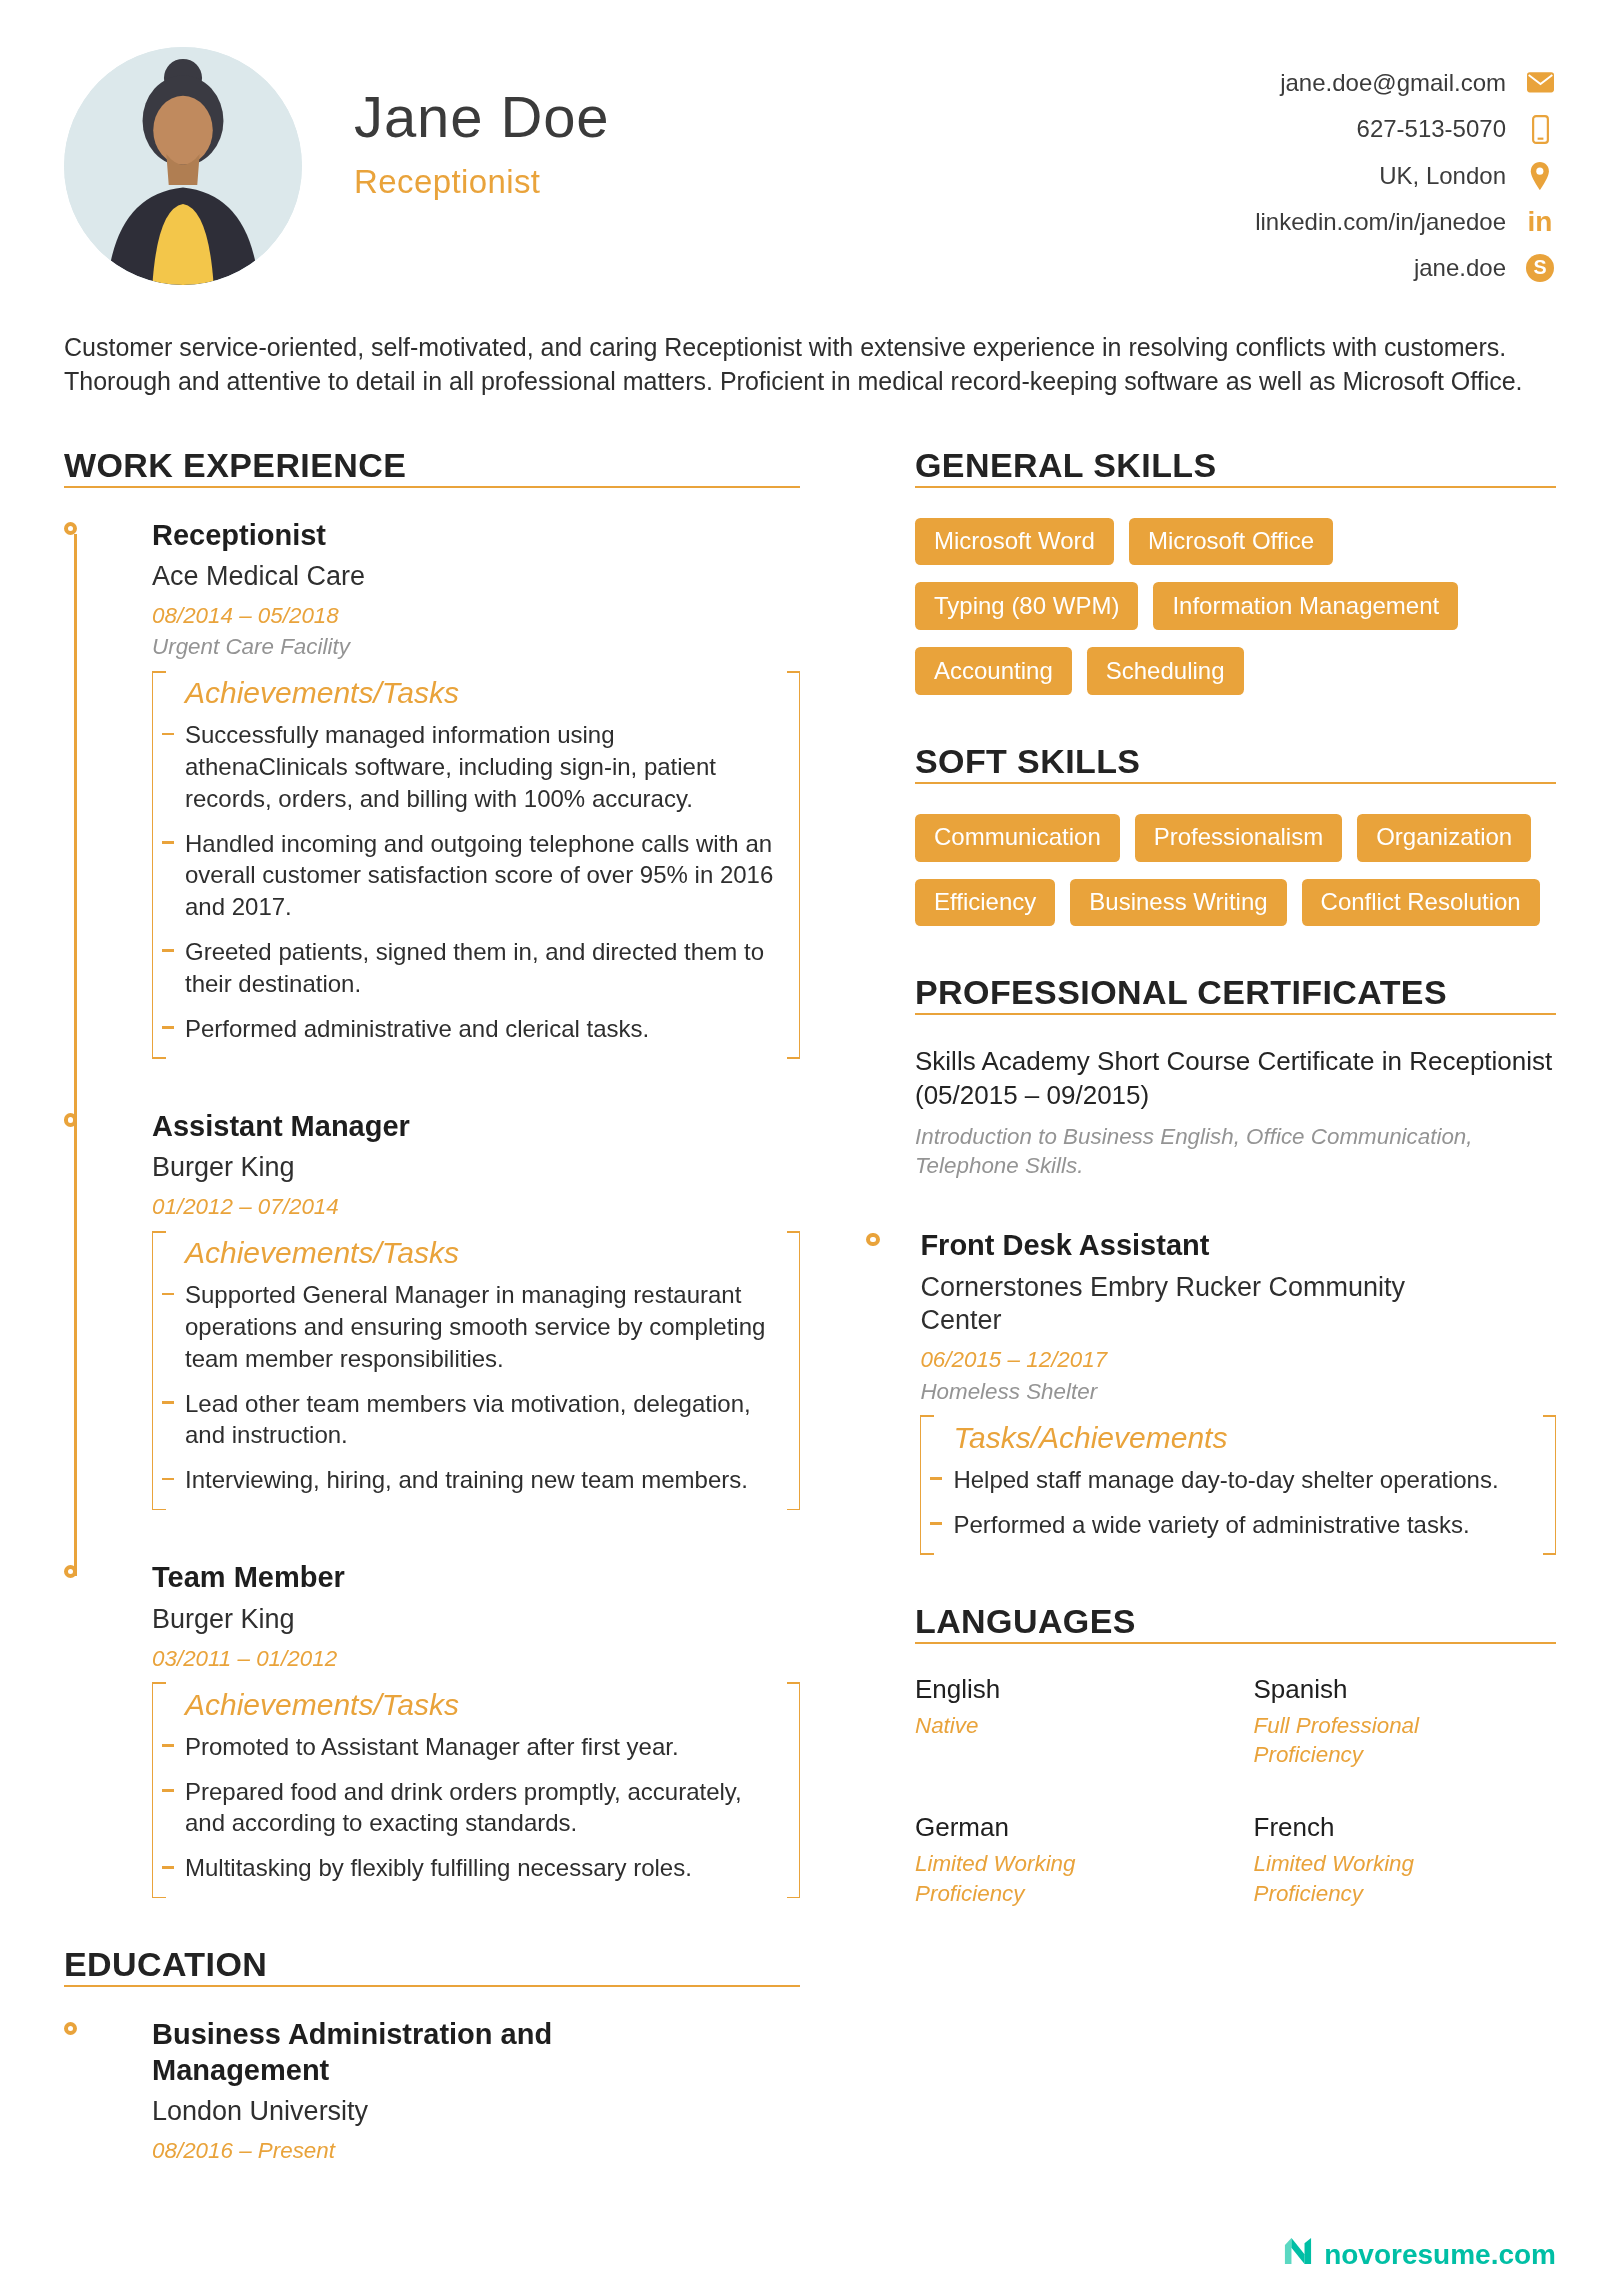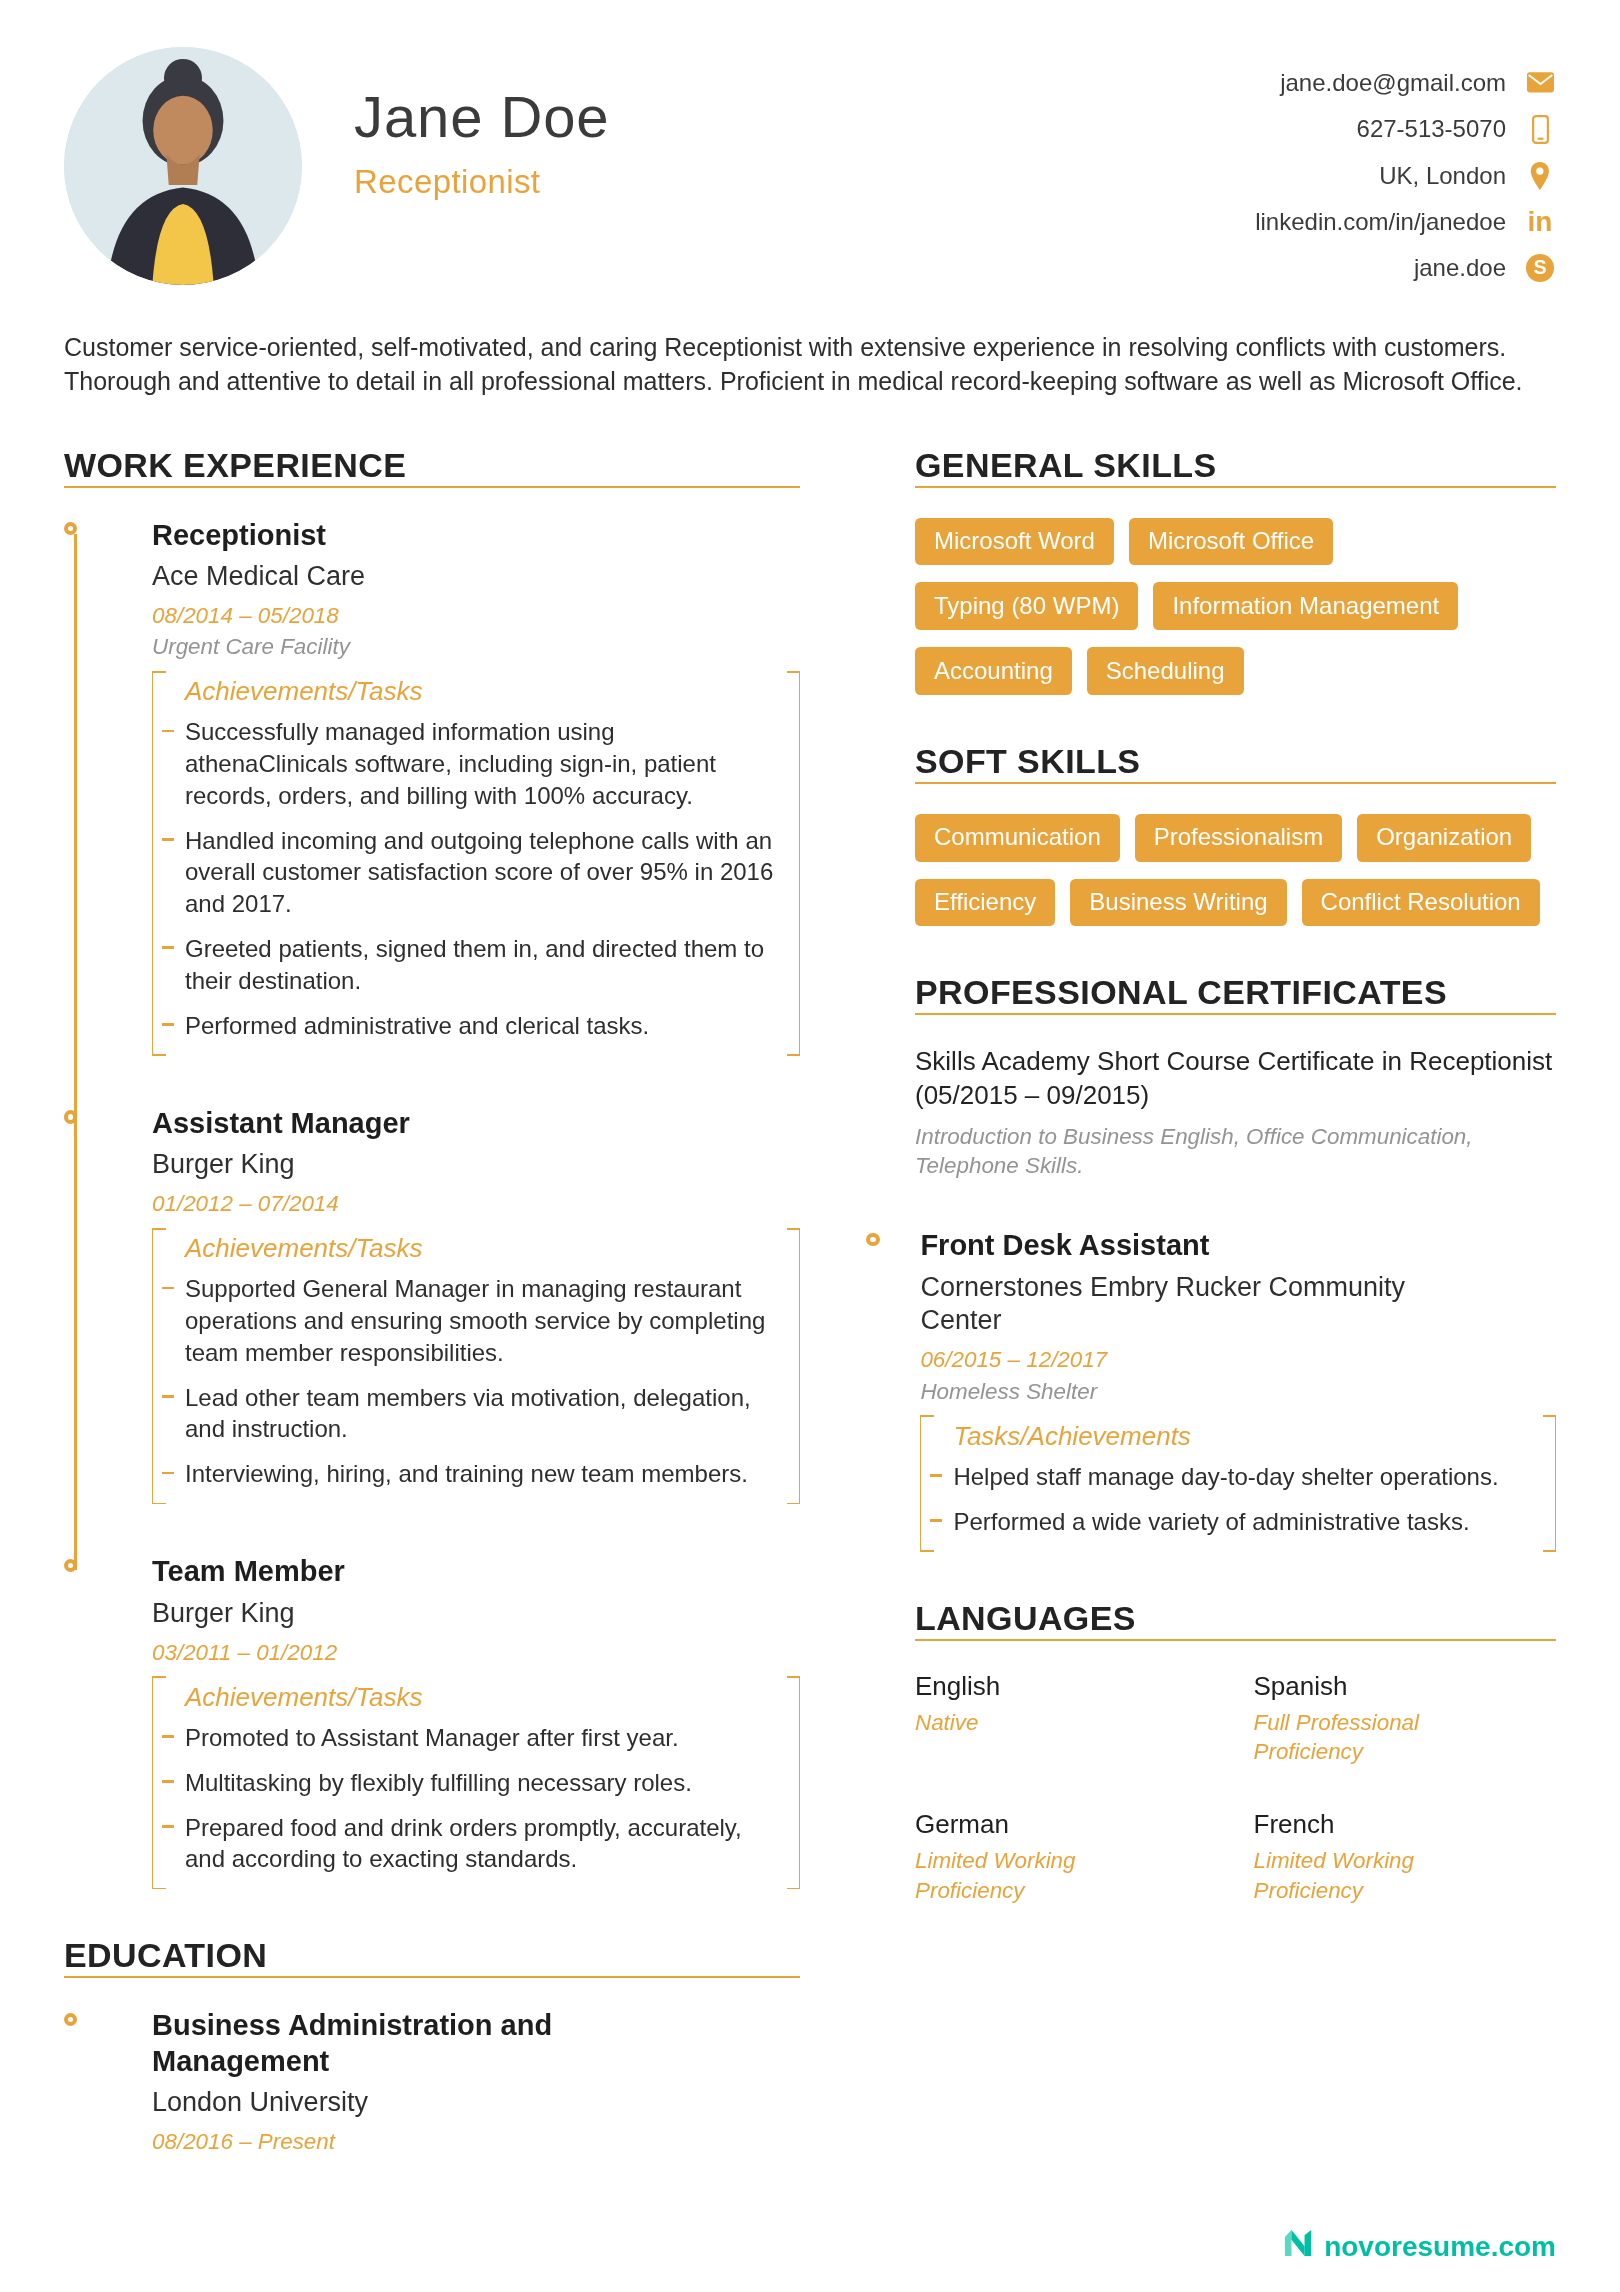--- a/index.html
+++ b/index.html
@@ -50,21 +50,21 @@
   .dates{font-size:22.4px;font-style:italic;color:var(--accent);margin-bottom:5.4px;}
   .note{font-size:22.4px;font-style:italic;color:var(--gray);margin-bottom:5.4px;}
 
   .tasks{position:relative;margin-top:10.7px;padding:3.6px 23px 14.3px 0;border-left:1.8px solid var(--accent);border-right:1.8px solid var(--accent);}
   .tick{position:absolute;left:0;right:0;height:1.8px;}
   .tick.t{top:0;}
   .tick.b{bottom:0;}
   .tick::before,.tick::after{content:"";position:absolute;top:0;width:12.5px;height:1.8px;background:var(--accent);}
   .tick::before{left:0;}
   .tick::after{right:0;}
-  .tasks-label{font-size:26px;font-style:italic;color:var(--accent);margin:1.8px 0 9px 32px;}
+  .tasks-label{font-size:30px;font-style:italic;color:var(--accent);margin:1.8px 0 9px 32px;}
   .bullet{position:relative;padding-left:32px;font-size:24px;line-height:1.32;color:var(--ink);margin-bottom:13.4px;}
   .bullet:last-child{margin-bottom:0;}
   .bullet::before{content:"";position:absolute;left:9px;top:13.4px;width:11.6px;height:2.7px;background:var(--accent);}
 
   
   .pills{display:flex;flex-wrap:wrap;gap:17px 15px;}
   .pill{background:var(--accent);color:#fff;font-size:24px;padding:10.7px 19px;border-radius:5.4px;line-height:1.1;}
 
   
   .cert-title{font-size:26px;color:#242424;line-height:1.3;margin-bottom:9px;}
@@ -197,22 +197,22 @@
           <article class="entry">
             <span class="dot"></span>
             <h3 class="title">Team Member</h3>
             <div class="company">Burger King</div>
             <div class="dates">03/2011 – 01/2012</div>
             <div class="tasks">
               <span class="tick t"></span>
               <span class="tick b"></span>
               <div class="tasks-label">Achievements/Tasks</div>
               <div class="bullet">Promoted to Assistant Manager after first year.</div>
+              <div class="bullet">Prepared food and drink orders promptly, accurately, and according to exacting standards.</div>
               <div class="bullet">Multitasking by flexibly fulfilling necessary roles.</div>
-              <div class="bullet">Prepared food and drink orders promptly, accurately, and according to exacting standards.</div>
             </div>
           </article>
 
         </div>
       </section>
 
       <section>
         <h2 class="sec">EDUCATION</h2>
         <div class="timeline">
           <article class="entry">

